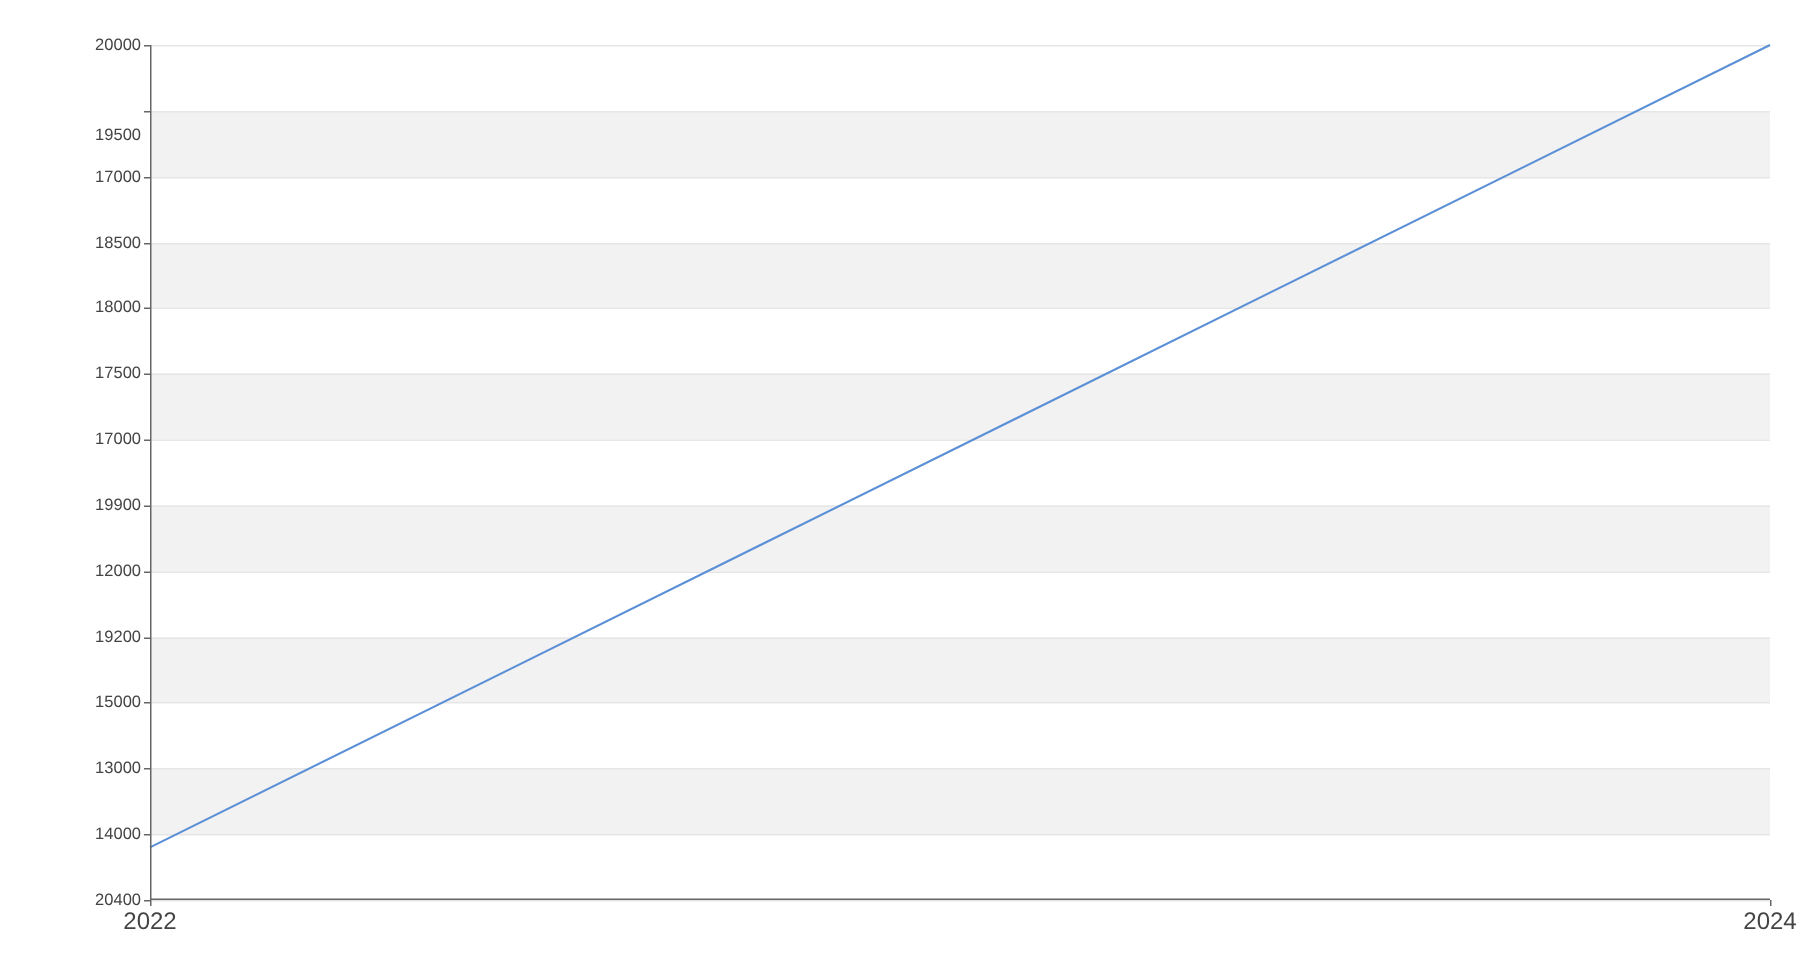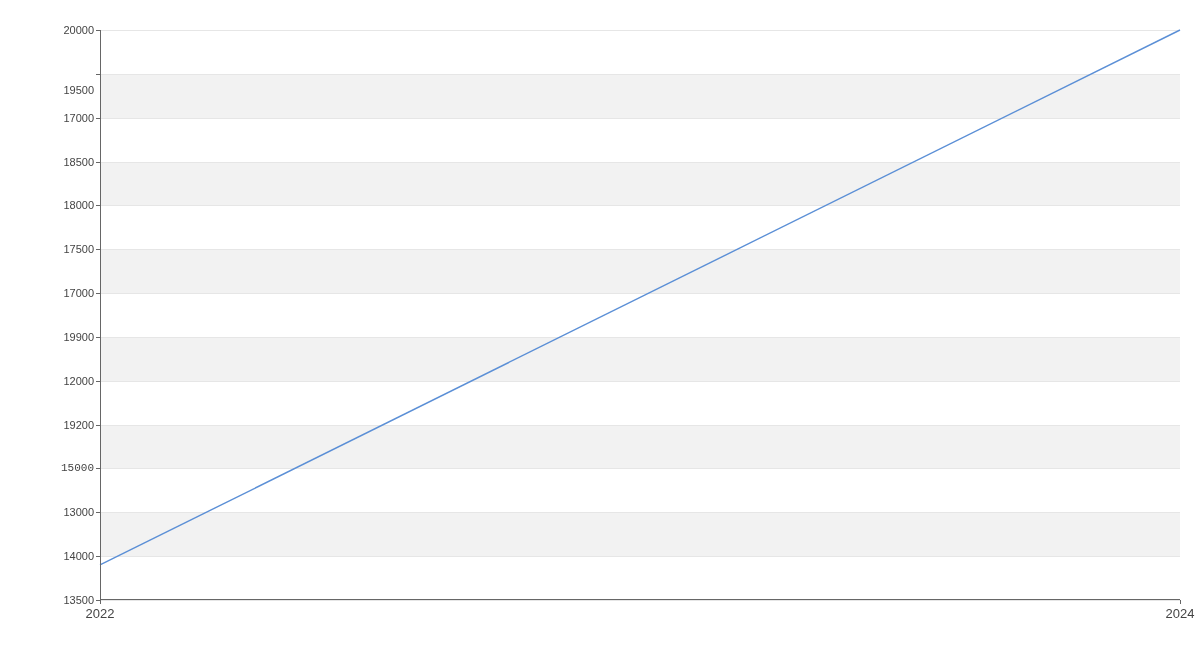--- a/index.html
+++ b/index.html
@@ -64,21 +64,21 @@
   .ytick-mark {
     position: absolute;
     left: 96px;
     width: 4px;
     height: 1px;
     background: #666;
   }
   .xtick-label {
     position: absolute;
     top: 606px;
-    font-size: 13px;
+    font-size: 16px;
     color: #444;
     transform: translateX(-50%);
   }
   .xtick-mark {
     position: absolute;
     top: 600px;
     width: 1px;
     height: 4px;
     background: #666;
   }
@@ -118,27 +118,27 @@
         <div class="gridline" style="top: 87.6923px;"></div>
         <div class="gridline" style="top: 43.8462px;"></div>
         <div class="gridline" style="top: 0px;"></div>
       </div>
     <svg class="line-layer" id="line-layer">
         <path d="M0 534.9230769230769 L1080 0" stroke="#5b8fd6" stroke-width="1.4" fill="none"></path>
       </svg>
     <div class="plot-border"></div>
   </div>
   <div id="yticks">
-      <div class="ytick-label" style="top: 600px;">13500</div>
+      <div class="ytick-label" style="top: 600px;">20400</div>
       <div class="ytick-mark" style="top: 600px;"></div>
       <div class="ytick-label" style="top: 556.154px;">14000</div>
       <div class="ytick-mark" style="top: 556.154px;"></div>
       <div class="ytick-label" style="top: 512.308px;">13000</div>
       <div class="ytick-mark" style="top: 512.308px;"></div>
-      <div class="ytick-label" style="top: 468.462px; font-family: Liberation Mono, monospace;">15000</div>
+      <div class="ytick-label" style="top: 468.462px;">15000</div>
       <div class="ytick-mark" style="top: 468.462px;"></div>
       <div class="ytick-label" style="top: 424.615px;">19200</div>
       <div class="ytick-mark" style="top: 424.615px;"></div>
       <div class="ytick-label" style="top: 380.769px;">12000</div>
       <div class="ytick-mark" style="top: 380.769px;"></div>
       <div class="ytick-label" style="top: 336.923px;">19900</div>
       <div class="ytick-mark" style="top: 336.923px;"></div>
       <div class="ytick-label" style="top: 293.077px;">17000</div>
       <div class="ytick-mark" style="top: 293.077px;"></div>
       <div class="ytick-label" style="top: 249.231px;">17500</div>

